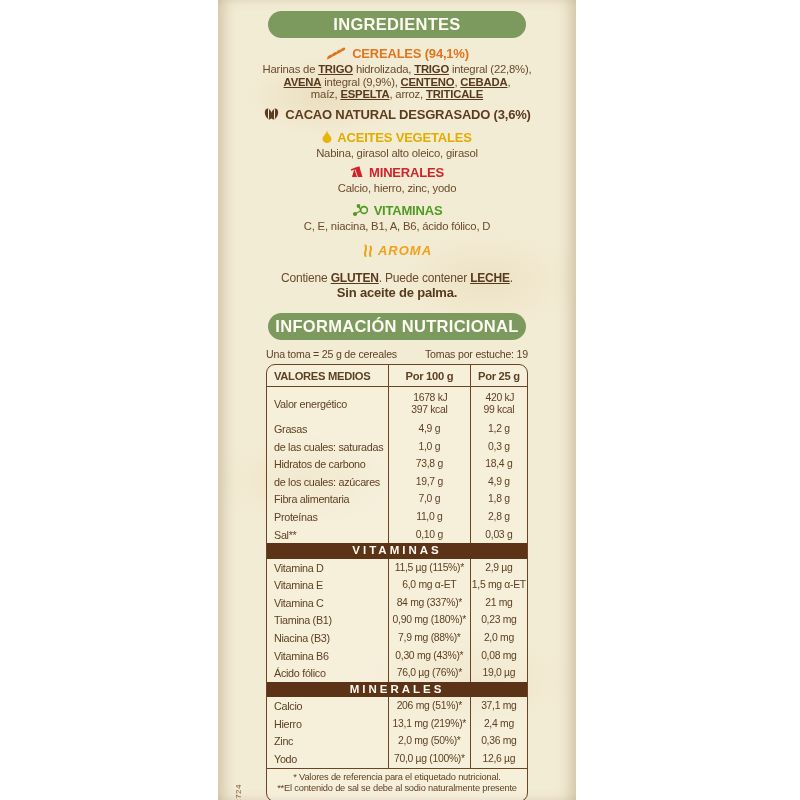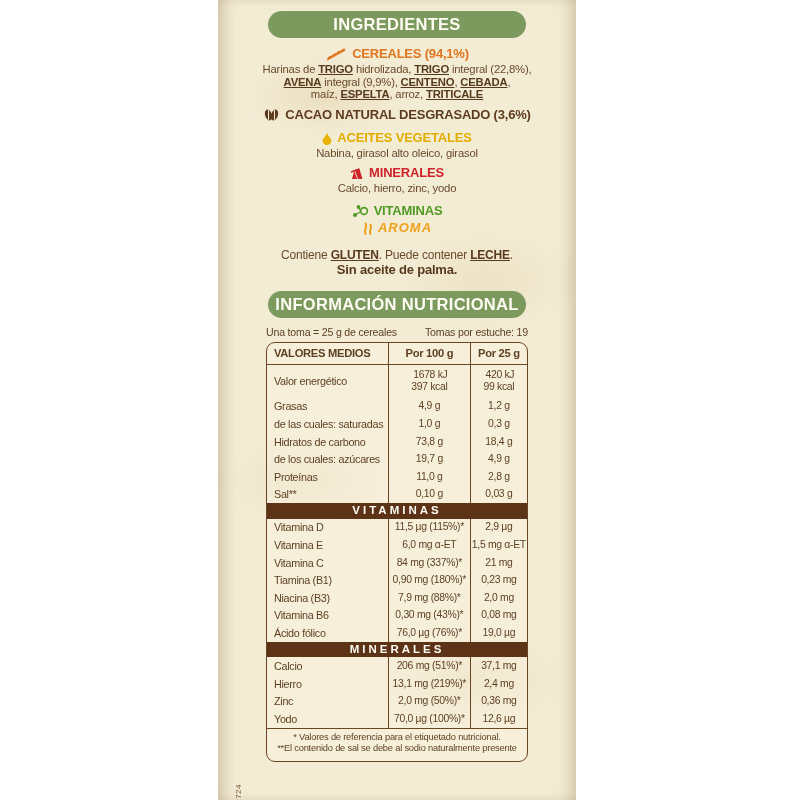--- a/index.html
+++ b/index.html
@@ -19,21 +19,21 @@
   }
 
   .pill {
     width:258px; height:27px; margin:0 auto 8px auto;
     background:#7d9a5e; border-radius:15px;
     color:#fdfbf2; font-weight:bold; font-size:16.5px; letter-spacing:.3px;
     text-align:center; line-height:27px;
   }
 
   .sec-head {
-    display:flex; justify-content:center; align-items:flex-end; gap:5px;
+    display:flex; justify-content:center; align-items:flex-start; gap:5px;
     font-weight:bold; font-size:13px; letter-spacing:-0.2px;
   }
   .sec-head svg { display:block; }
   .orange { color:#e0751f; }
   .brown  { color:#5d3b1f; }
   .yellow { color:#e3ac00; }
   .red    { color:#cf232b; }
   .green  { color:#4f9a23; }
   .amber  { color:#efa11c; letter-spacing:1px; font-style:italic; }
 
@@ -146,20 +146,21 @@
               <line x1="3" y1="11" x2="9" y2="7.5"></line>
               <line x1="9" y1="7.5" x2="6.5" y2="3"></line>
             </g>
             <circle cx="3" cy="11" r="2.1" fill="#4f9a23"></circle>
             <circle cx="6.5" cy="3" r="1.9" fill="#4f9a23"></circle>
             <circle cx="12" cy="7" r="3.4" fill="none" stroke="#4f9a23" stroke-width="1.6"></circle>
           </svg>
         </span>
       <span>VITAMINAS</span>
     </div>
+    <p class="body mb10">C, E, niacina, B1, A, B6, ácido fólico, D</p>
 
     <div class="sec-head amber mb14">
       <span>
           <svg width="11" height="14" viewBox="0 0 11 14">
             <g stroke="#efa11c" stroke-width="2" fill="none" stroke-linecap="round">
               <path d="M3.5 13 C1.5 9.5 5.5 7 3.5 2.5"></path>
               <path d="M8.5 13 C6.5 9.5 10.5 7 8.5 3.5"></path>
             </g>
           </svg>
         </span>
@@ -210,20 +211,25 @@
             <div class="c2">73,8 g</div>
             <div class="c3">18,4 g</div>
           </div>
 
           <div class="t-row">
             <div class="c1">de los cuales: azúcares</div>
             <div class="c2">19,7 g</div>
             <div class="c3">4,9 g</div>
           </div>
 
+          <div class="t-row">
+            <div class="c1">Fibra alimentaria</div>
+            <div class="c2">7,0 g</div>
+            <div class="c3">1,8 g</div>
+          </div>
 
           <div class="t-row">
             <div class="c1">Proteínas</div>
             <div class="c2">11,0 g</div>
             <div class="c3">2,8 g</div>
           </div>
 
           <div class="t-row">
             <div class="c1">Sal**</div>
             <div class="c2">0,10 g</div>

